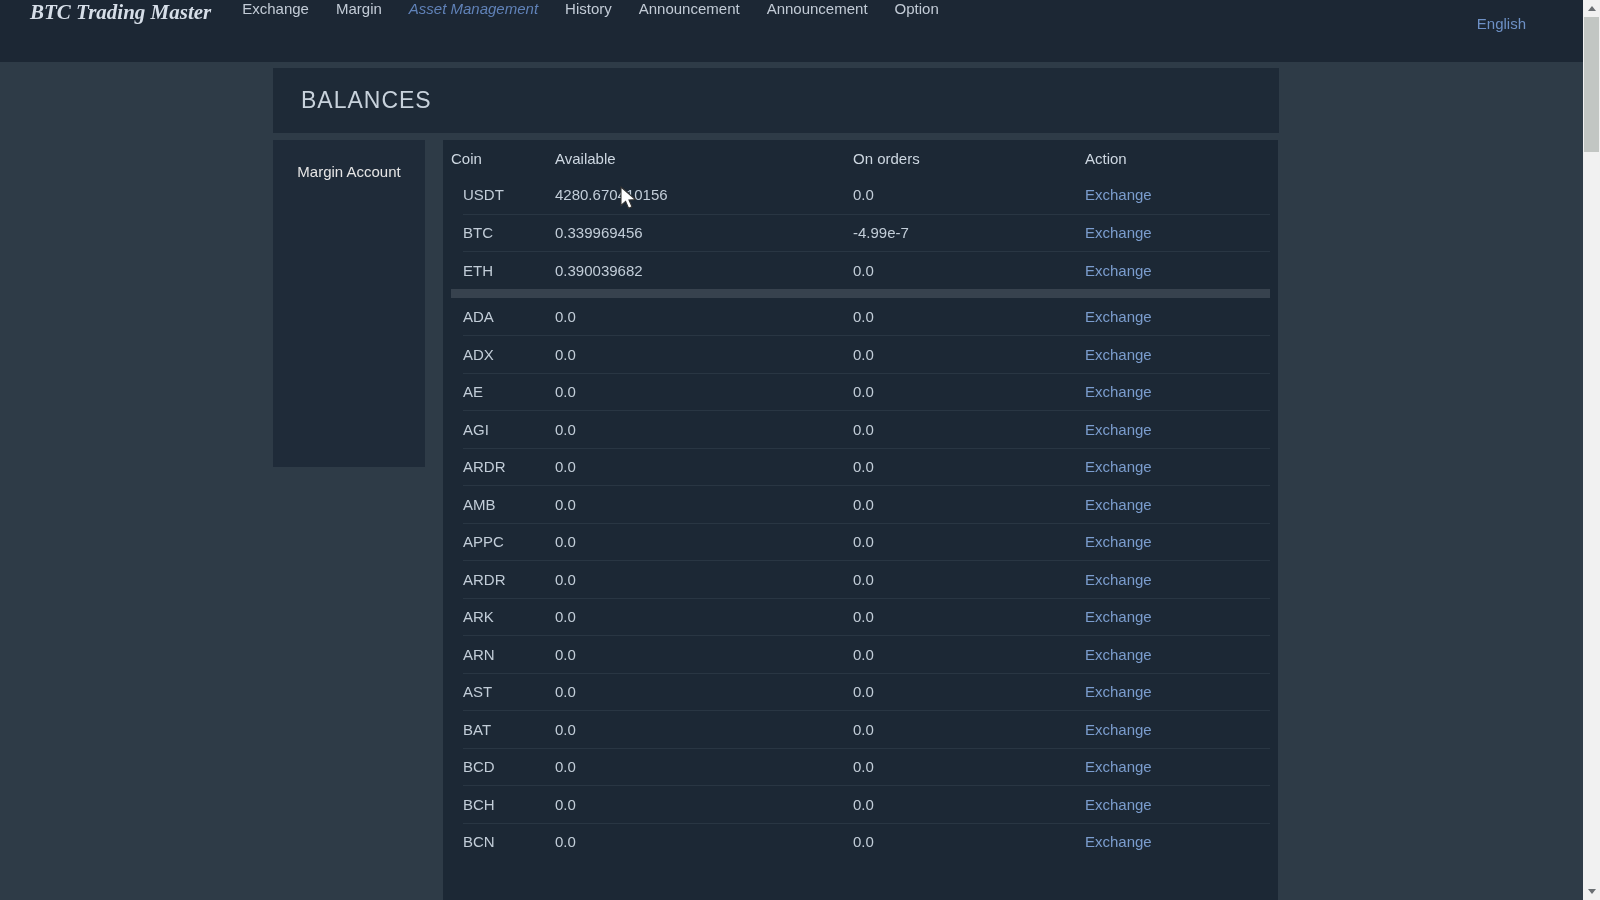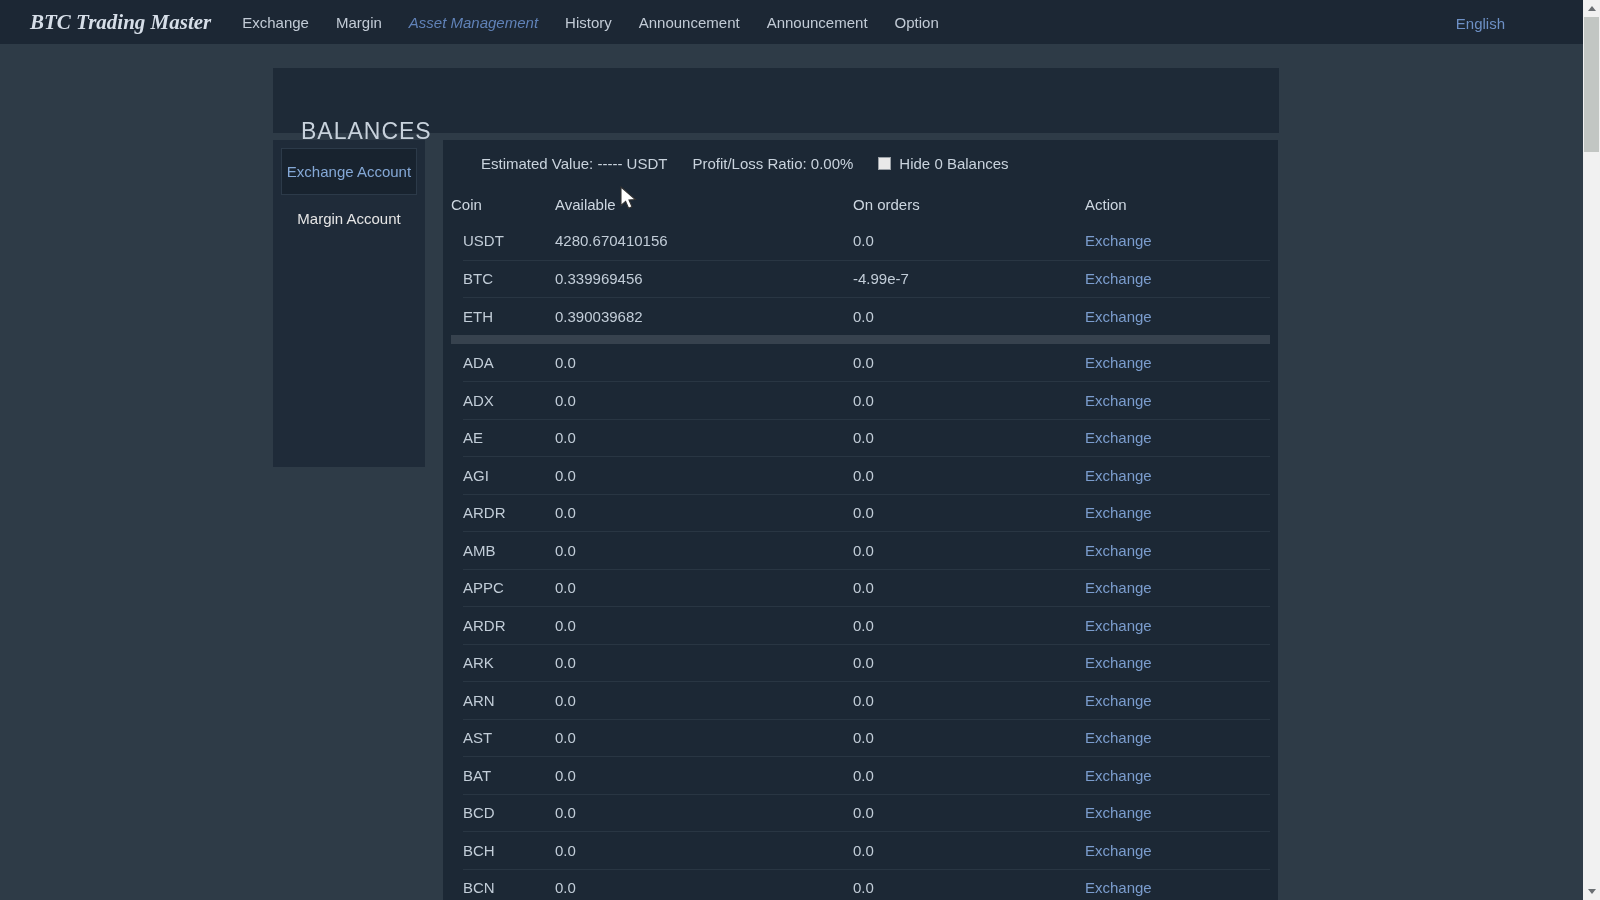--- a/index.html
+++ b/index.html
@@ -6,50 +6,50 @@
   html,body { width:1600px; height:900px; overflow:hidden; }
   body {
     font-family:"Liberation Sans", sans-serif;
     background:#2e3b47;
     position:relative;
     font-size:15px;
   }
 
   
   .navbar {
-    position:absolute; left:0; top:0; width:1600px; height:44px;
+    position:absolute; left:0; top:0; width:1600px; height:62px;
     background:#1c2734;
-    display:flex; align-items:center;
+    display:flex; align-items:flex-start;
     padding-left:30px;
   }
   .brand {
     font-family:"Liberation Serif", serif;
     font-style:italic; font-weight:bold;
     font-size:21px; color:#d6dee8;
     margin-right:31px; cursor:pointer; white-space:nowrap;
   }
   .nav-items { display:flex; align-items:center; }
   .nav-item {
     color:#c2cbd6; margin-right:27px; cursor:pointer; text-decoration:none;
     white-space:nowrap;
   }
   .nav-item.active { color:#6082b8;font-style:italic; }
   .lang-link {
-    position:absolute; right:95px; top:0; line-height:48px;
+    position:absolute; right:74px; top:0; line-height:48px;
     color:#6d90c5; cursor:pointer; text-decoration:none;
   }
 
   
   .balances-panel {
     position:absolute; left:273px; top:68px; width:1006px; height:65px;
     background:#1e2a37;
   }
   .balances-title {
     color:#c8d2dc; font-size:23px; letter-spacing:1px;
-    line-height:65px; padding-left:28px;margin-top:31px;
+    line-height:65px; padding-left:28px;
   }
 
   .sidebar {
     position:absolute; left:273px; top:140px; width:152px; height:327px;
     background:#1f2b39; padding:8px;
   }
   .side-item {
     height:47px; display:flex; align-items:center; justify-content:center;
     color:#e5e5e5; cursor:pointer;
   }
@@ -131,33 +131,24 @@
       <a class="nav-item">Option</a>
     </div>
   <a class="lang-link">English</a>
 </div>
 
 <div class="balances-panel">
   <div class="balances-title">BALANCES</div>
 </div>
 
 <div class="sidebar">
-    <div class="side-item active">Exchange Account</div>
     <div class="side-item">Margin Account</div>
   </div>
 
 <div class="main-panel">
-  <div class="summary">
-    <span class="item">Estimated Value: ----- USDT</span>
-    <span class="item">Profit/Loss Ratio: 0.00%</span>
-    <span class="hide-zero">
-      <span class="checkbox"></span>
-      <span>Hide 0 Balances</span>
-    </span>
-  </div>
   <div class="table-wrap">
     <div class="trow thead">
       <span class="c1">Coin</span>
       <span class="c2">Available</span>
       <span class="c3">On orders</span>
       <span class="c4">Action</span>
     </div>
     <div class="tbody">
         <div class="tbody-section">
           <div class="trow">

